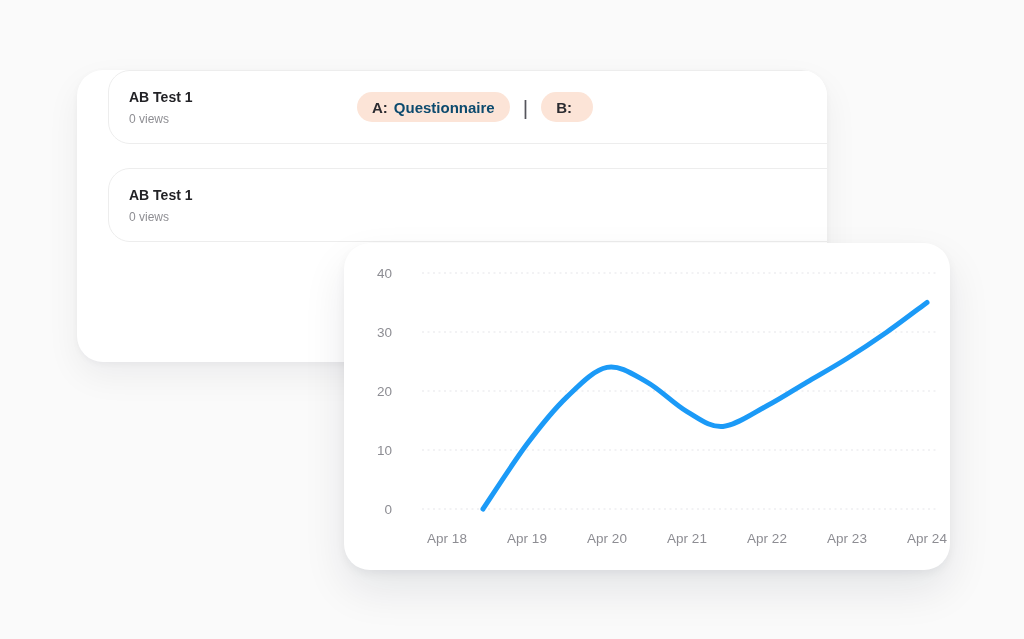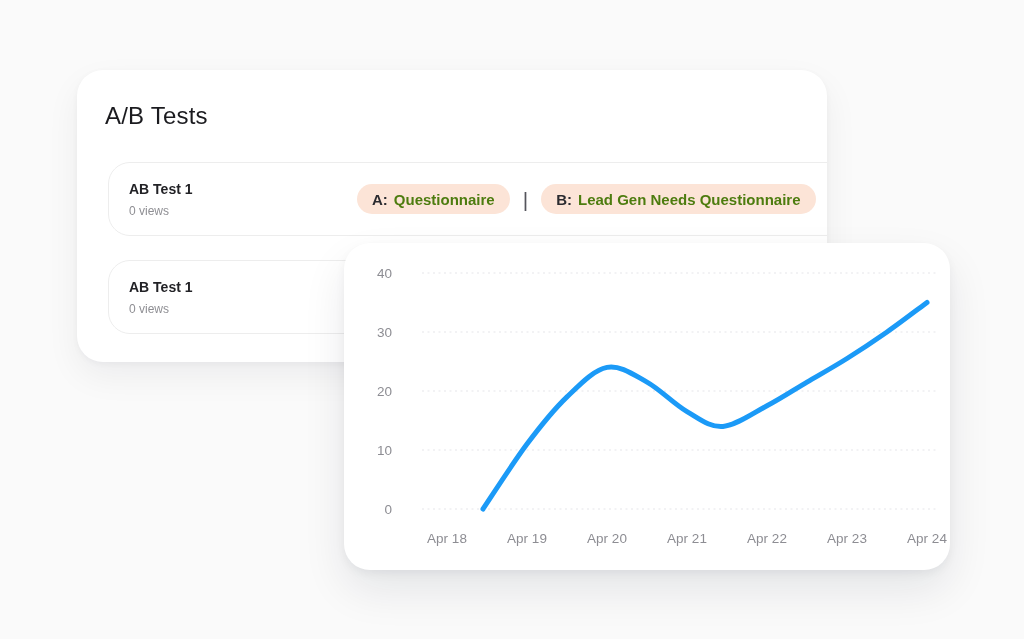--- a/index.html
+++ b/index.html
@@ -52,21 +52,21 @@
     white-space: nowrap;
   }
   .pill {
     display: inline-flex; align-items: center;
     height: 30px; padding: 0 15px;
     border-radius: 999px;
     background: #fce4d7;
     font-size: 15px;
   }
   .pill .prefix { color: #2b2b30; font-weight: 700; margin-right: 6px; }
-  .pill .label  { color: #4d7c0f; font-weight: 600; }
+  .pill .label  { color: #0c4a6e; font-weight: 600; }
   .sep {
     display: inline-block;
     margin: 0 13px;
     font-size: 21px; line-height: 21px;
     font-weight: 300; color: #55555c;
   }
 
   
   .chart-card {
     left: 344px; top: 243px;
@@ -76,36 +76,34 @@
   }
   .chart-card svg { position: absolute; inset: 0; display: block; }
   .tick { font-family: "Liberation Sans", sans-serif; font-size: 13.5px; fill: #8d8d93; }
 </style>
 </head>
 <body>
 
 <div class="stage">
 
   <section class="card tests-card">
-    <h1>A/B Tests</h1>
 
     <div class="row">
       <div class="row-info">
         <div class="row-name">AB Test 1</div>
         <div class="row-views">0 views</div>
       </div>
       <div class="badges">
         <span class="pill">
           <span class="prefix">A:</span>
           <span class="label">Questionnaire</span>
         </span>
         <span class="sep">|</span>
         <span class="pill">
           <span class="prefix">B:</span>
-          <span class="label">Lead Gen Needs Questionnaire</span>
         </span>
       </div>
     </div>
 
     <div class="row">
       <div class="row-info">
         <div class="row-name">AB Test 1</div>
         <div class="row-views">0 views</div>
       </div>
     </div>

